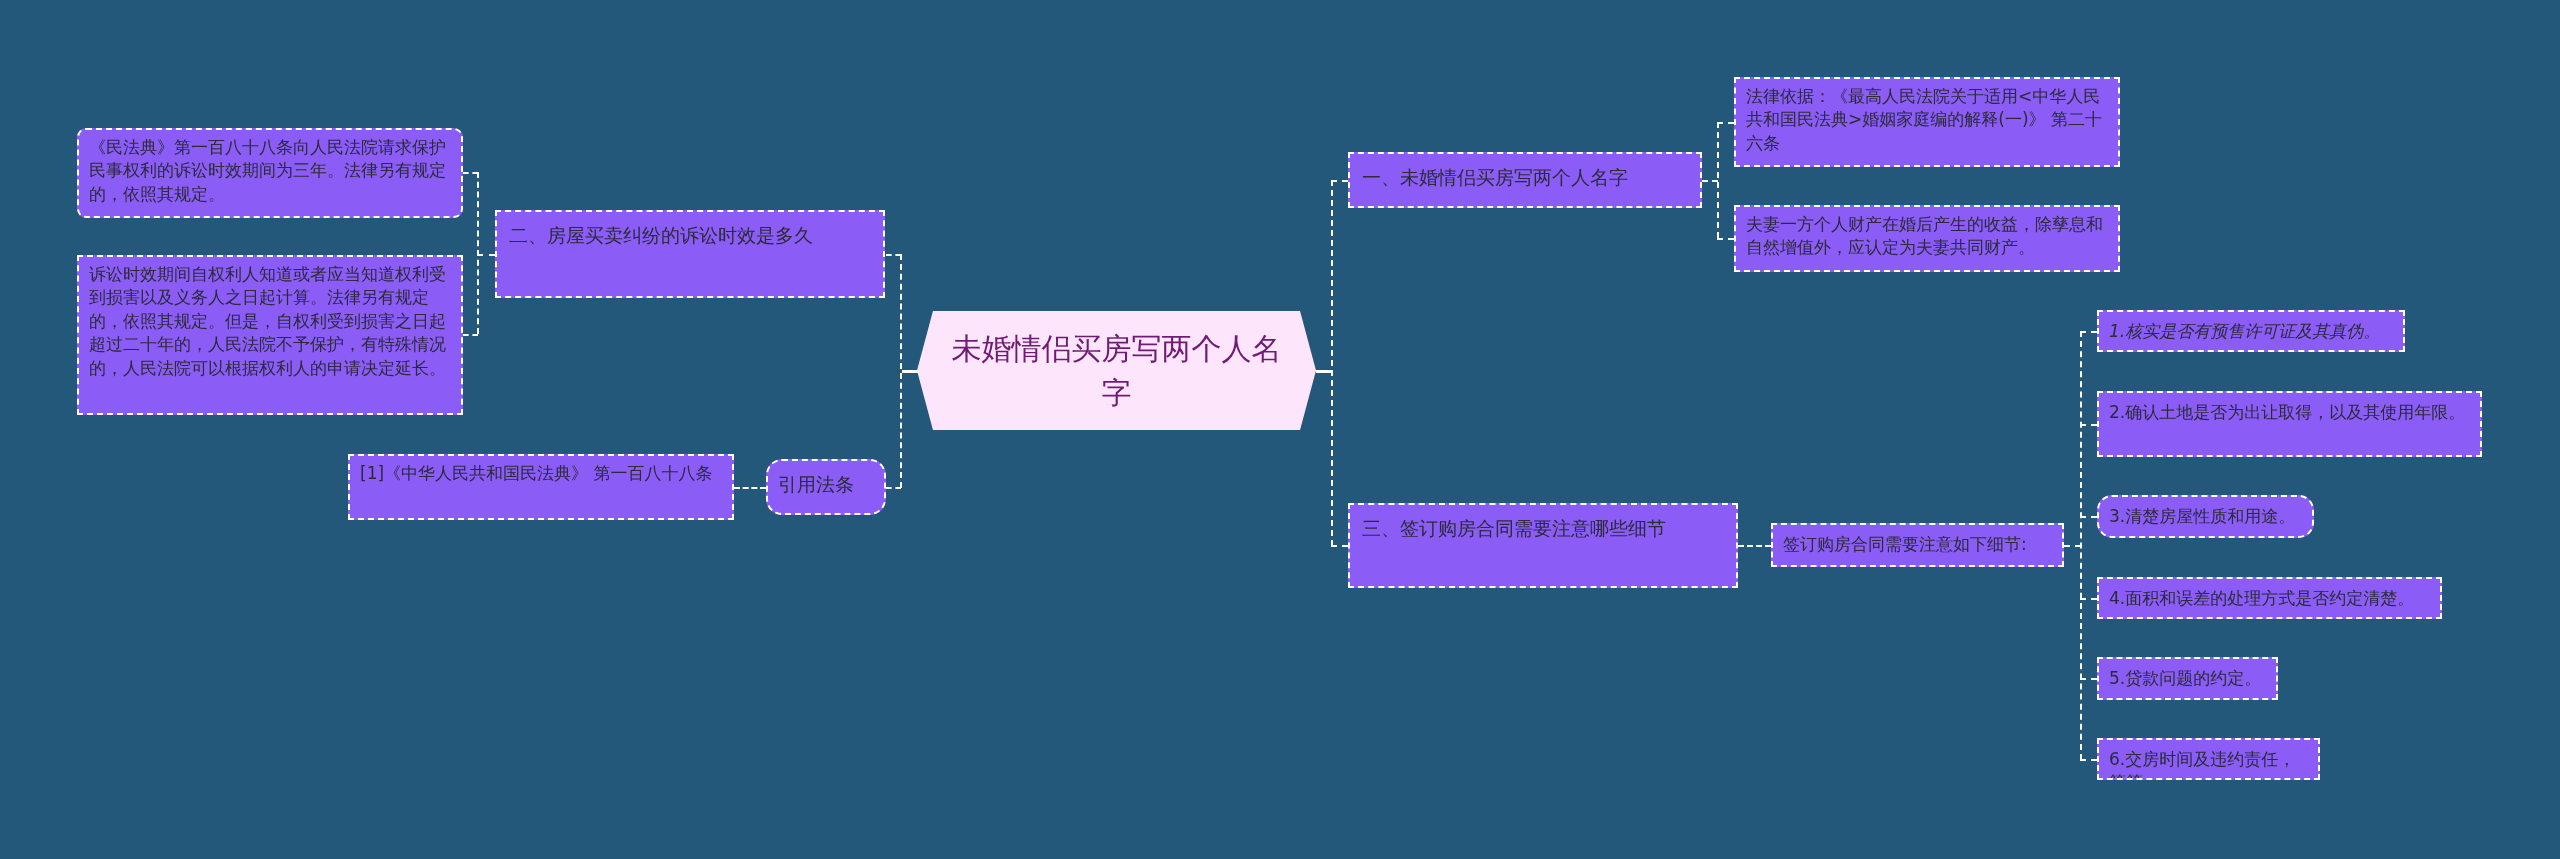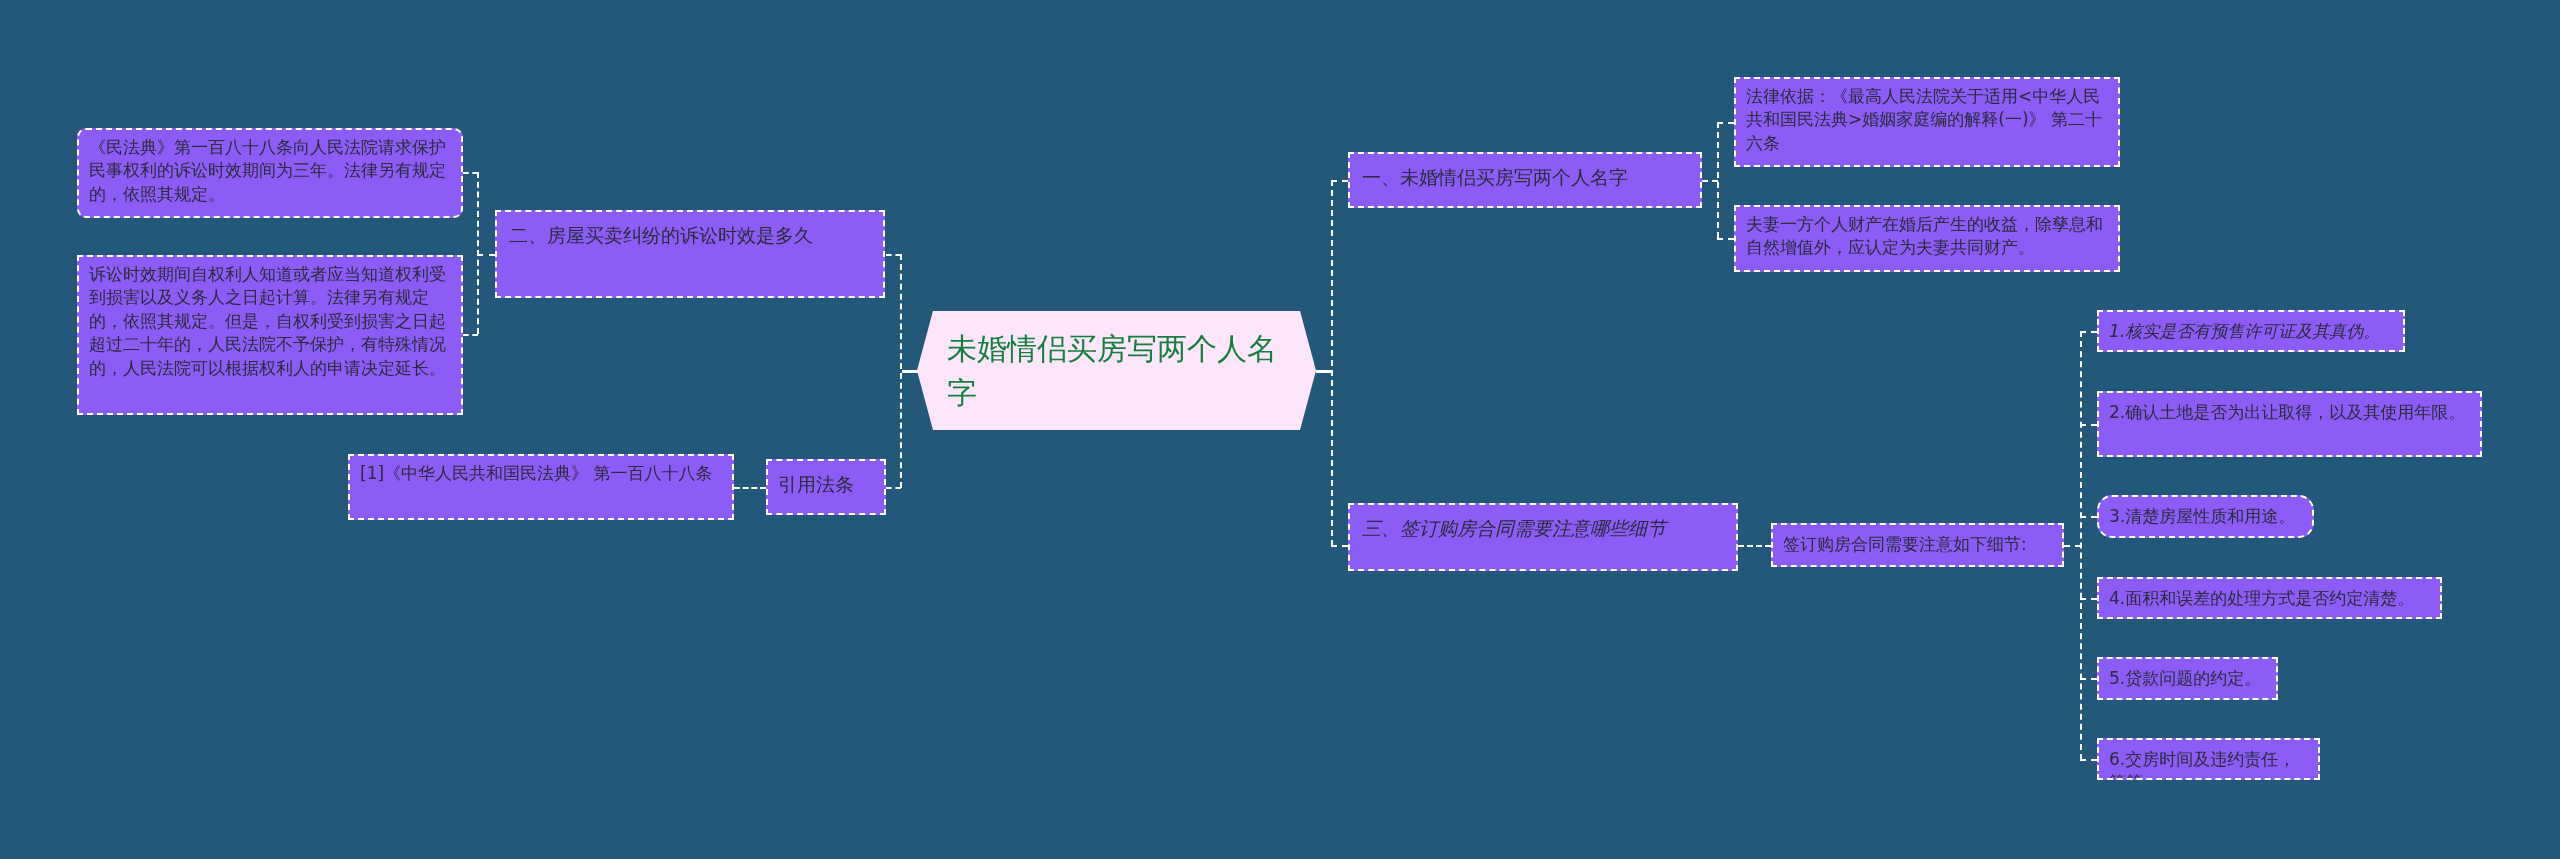--- a/index.html
+++ b/index.html
@@ -32,24 +32,24 @@
       left: 917px;
       top: 311px;
       width: 399px;
       height: 119px;
       box-sizing: border-box;
       background: #fde6fb;
       clip-path: polygon(4% 0, 96% 0, 100% 50%, 96% 100%, 4% 100%, 0 50%);
       display: flex;
       align-items: center;
       justify-content: center;
-      text-align: left;
+      text-align: center;
       font-size: 30px;
       line-height: 1.45;
-      color: #15803d;
+      color: #701a75;
       padding: 0 30px;
     }
     .vline {
       position: absolute;
       width: 0;
       border-left: 2px dashed #ffffff;
     }
     .hline {
       position: absolute;
       height: 0;
@@ -109,35 +109,35 @@
 <div class="node leaf" style="left:77px; top:255px; width:386px; height:160px;">
   <span>诉讼时效期间自权利人知道或者应当知道权利受到损害以及义务人之日起计算。法律另有规定的，依照其规定。但是，自权利受到损害之日起超过二十年的，人民法院不予保护，有特殊情况的，人民法院可以根据权利人的申请决定延长。</span>
 </div>
 <div class="node l1" style="left:495px; top:210px; width:390px; height:88px;">
   <span>二、房屋买卖纠纷的诉讼时效是多久</span>
 </div>
 
 <div class="node leaf" style="left:348px; top:454px; width:386px; height:66px;">
   <span>[1]《中华人民共和国民法典》 第一百八十八条</span>
 </div>
-<div class="node l1" style="left:766px; top:459px; width:120px; height:56px; padding:10px 10px;">
+<div class="node l1" style="left:766px; top:459px; width:120px; height:56px; padding:10px 10px;border-radius:16px;">
   <span>引用法条</span>
 </div>
 
 <div class="node l1" style="left:1348px; top:152px; width:354px; height:56px;">
   <span>一、未婚情侣买房写两个人名字</span>
 </div>
 <div class="node leaf" style="left:1734px; top:77px; width:386px; height:90px;">
   <span>法律依据：《最高人民法院关于适用&lt;中华人民共和国民法典&gt;婚姻家庭编的解释(一)》 第二十六条</span>
 </div>
 <div class="node leaf" style="left:1734px; top:205px; width:386px; height:67px;">
   <span>夫妻一方个人财产在婚后产生的收益，除孳息和自然增值外，应认定为夫妻共同财产。</span>
 </div>
 
-<div class="node l1" style="left:1348px; top:503px; width:390px; height:68px;font-style:italic;">
+<div class="node l1" style="left:1348px; top:503px; width:390px; height:85px;">
   <span>三、签订购房合同需要注意哪些细节</span>
 </div>
 <div class="node l2" style="left:1771px; top:523px; width:293px; height:44px; padding:8px 10px;">
   <span>签订购房合同需要注意如下细节:</span>
 </div>
 
 <div class="node leaf" style="left:2097px; top:310px; width:308px; height:42px; padding:8px 10px;font-style:italic;">
   <span>1.核实是否有预售许可证及其真伪。</span>
 </div>
 <div class="node leaf" style="left:2097px; top:391px; width:385px; height:66px; padding:8px 10px;">

